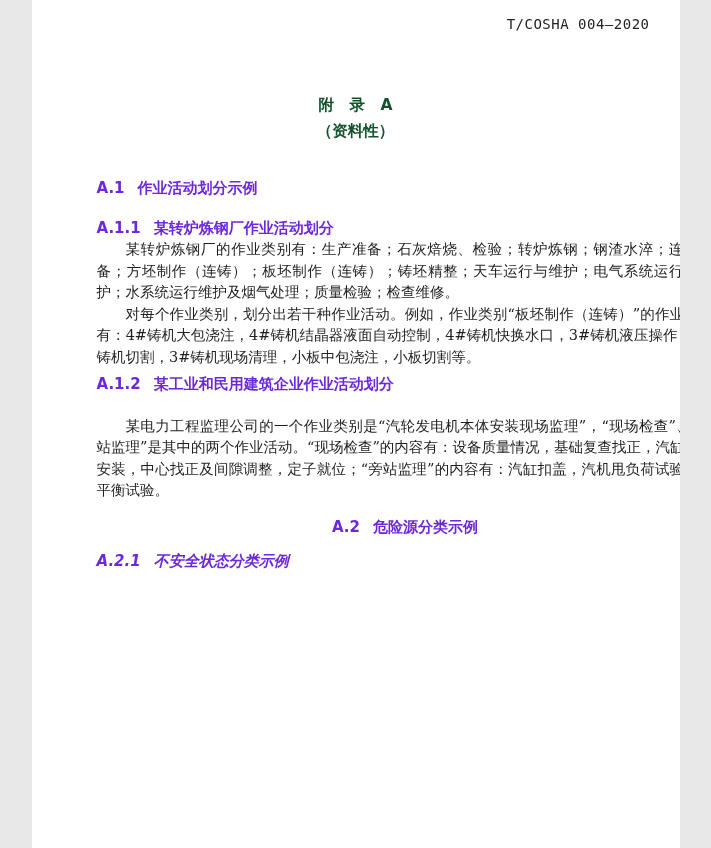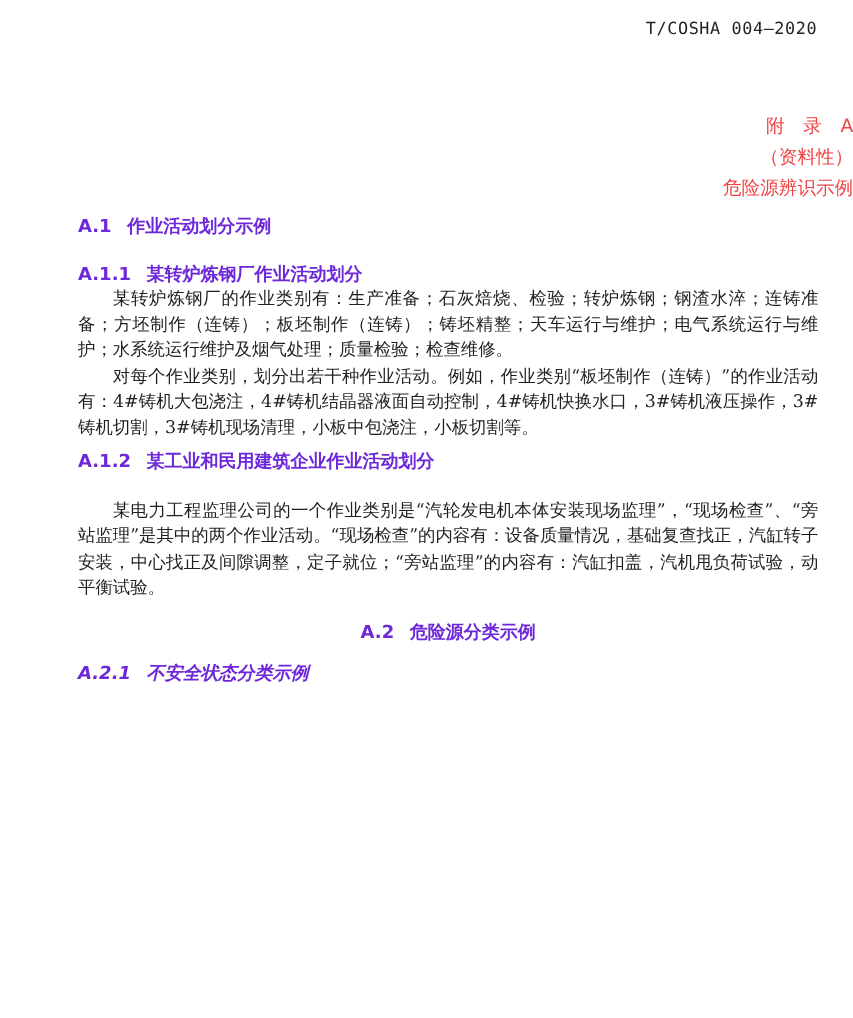--- a/index.html
+++ b/index.html
@@ -2,21 +2,21 @@
 <html lang="zh"><head>
 <meta charset="utf-8">
 <style>
   html, body {
     margin: 0;
     padding: 0;
     background: #e8e8e8;
   }
   .page {
     position: relative;
-    width: 711px;
+    width: 648px;
     height: 848px;
     margin: 0 auto;
     background: #ffffff;
     color: #1f1f1f;
     font-family: "DejaVu Serif", "Liberation Serif", serif;
     overflow: hidden;
   }
   .doc-number {
     position: absolute;
     top: 16px;
@@ -25,26 +25,26 @@
     font-size: 14px;
     letter-spacing: 0.5px;
     color: #222222;
     white-space: nowrap;
   }
   .title-block {
     position: absolute;
     top: 92px;
     left: 0;
     right: 0;
-    text-align: right;
+    text-align: center;
     font-family: "DejaVu Sans", "Liberation Sans", sans-serif;
-    font-weight: normal;
+    font-weight: bold;
     font-size: 15.5px;
     line-height: 26px;
-    color: #ef4444;
+    color: #14532d;
   }
   .content {
     position: absolute;
     left: 65px;
     top: 178px;
     width: 617px;
     font-size: 14.5px;
     line-height: 21.5px;
     text-align: justify;
     color: #1f1f1f;
@@ -73,21 +73,20 @@
 </head>
 <body>
 
 <div class="page">
 
   <div class="doc-number">T/COSHA 004—2020</div>
 
   <div class="title-block">
     <div>附　录　A</div>
     <div>（资料性）</div>
-    <div>危险源辨识示例</div>
   </div>
 
   <div class="content">
 
     <div class="h1" id="h-a1">
       <span class="hnum">A.1</span><span class="htitle">作业活动划分示例</span>
     </div>
 
     <div class="h2" id="h-a11">
       <span class="hnum">A.1.1</span><span class="htitle">某转炉炼钢厂作业活动划分</span>

